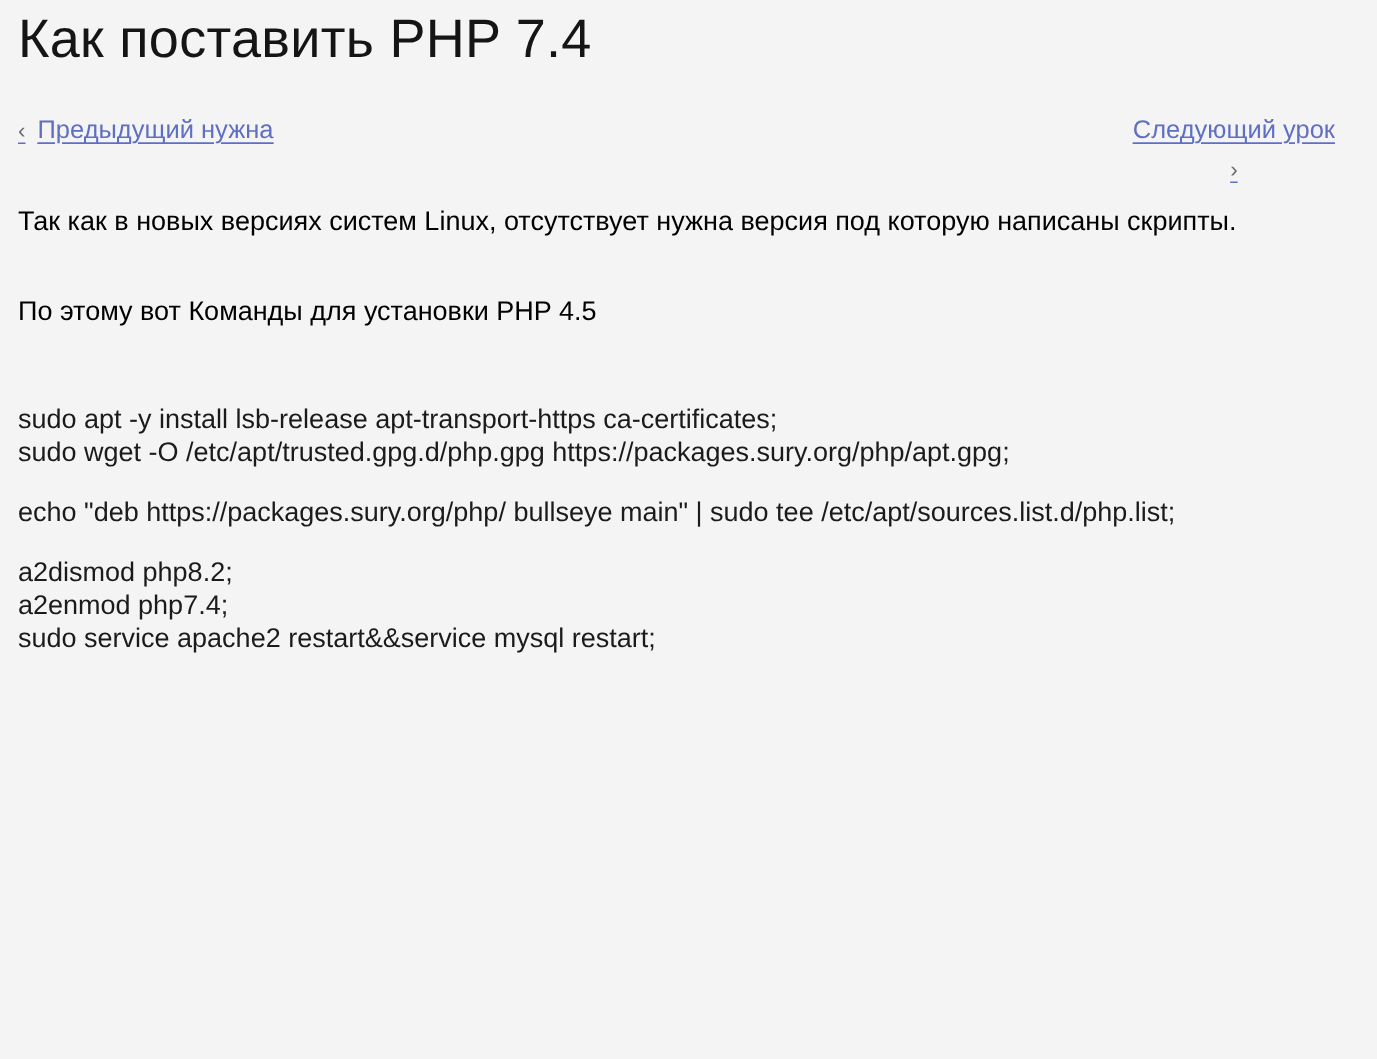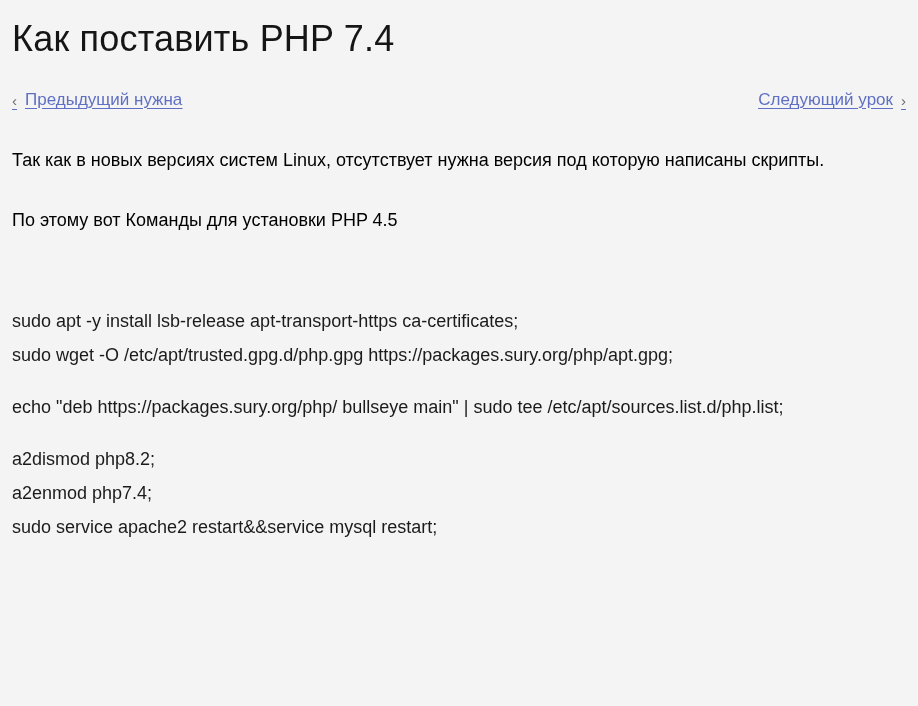--- a/index.html
+++ b/index.html
@@ -11,21 +11,21 @@
     height: 706px;
     background: #f4f4f4;
     font-family: "Liberation Sans", sans-serif;
     color: #1b1b1b;
     overflow: hidden;
   }
   .page {
     width: 918px;
     height: 706px;
     box-sizing: border-box;
-    padding: 13px 12px;
+    padding: 0 12px;
     position: relative;
   }
   .page-title {
     font-size: 36px;
     font-weight: 400;
     line-height: 44px;
     letter-spacing: 0.2px;
     margin: 0;
     padding-top: 4px;
     color: #151515;
@@ -46,22 +46,23 @@
     cursor: pointer;
     line-height: 22px;
   }
   .nav-prev {
     position: absolute;
     left: 0;
     top: 0;
   }
   .nav-next {
     position: absolute;
-    right: 0;
+    right: 16px;
     top: 0;
+    flex-direction: column;
   }
   .chev {
     color: #6b6b6b;
     font-size: 15px;
     line-height: 1;
     display: inline-block;
     text-decoration: none;
   }
   .nav-label {
     text-decoration: underline;
@@ -74,23 +75,23 @@
     color: #000000;
     max-width: 860px;
   }
   .para {
     margin: 0 0 30px 0;
   }
   .para:last-child {
     margin-bottom: 0;
   }
   .code-area {
-    margin-top: 69px;
+    margin-top: 46px;
     font-size: 18px;
-    line-height: 34px;
+    line-height: 22px;
     color: #1b1b1b;
   }
   .code-block {
     margin: 0 0 18px 0;
     white-space: pre-wrap;
   }
   .code-block:last-child {
     margin-bottom: 0;
   }
 </style>

